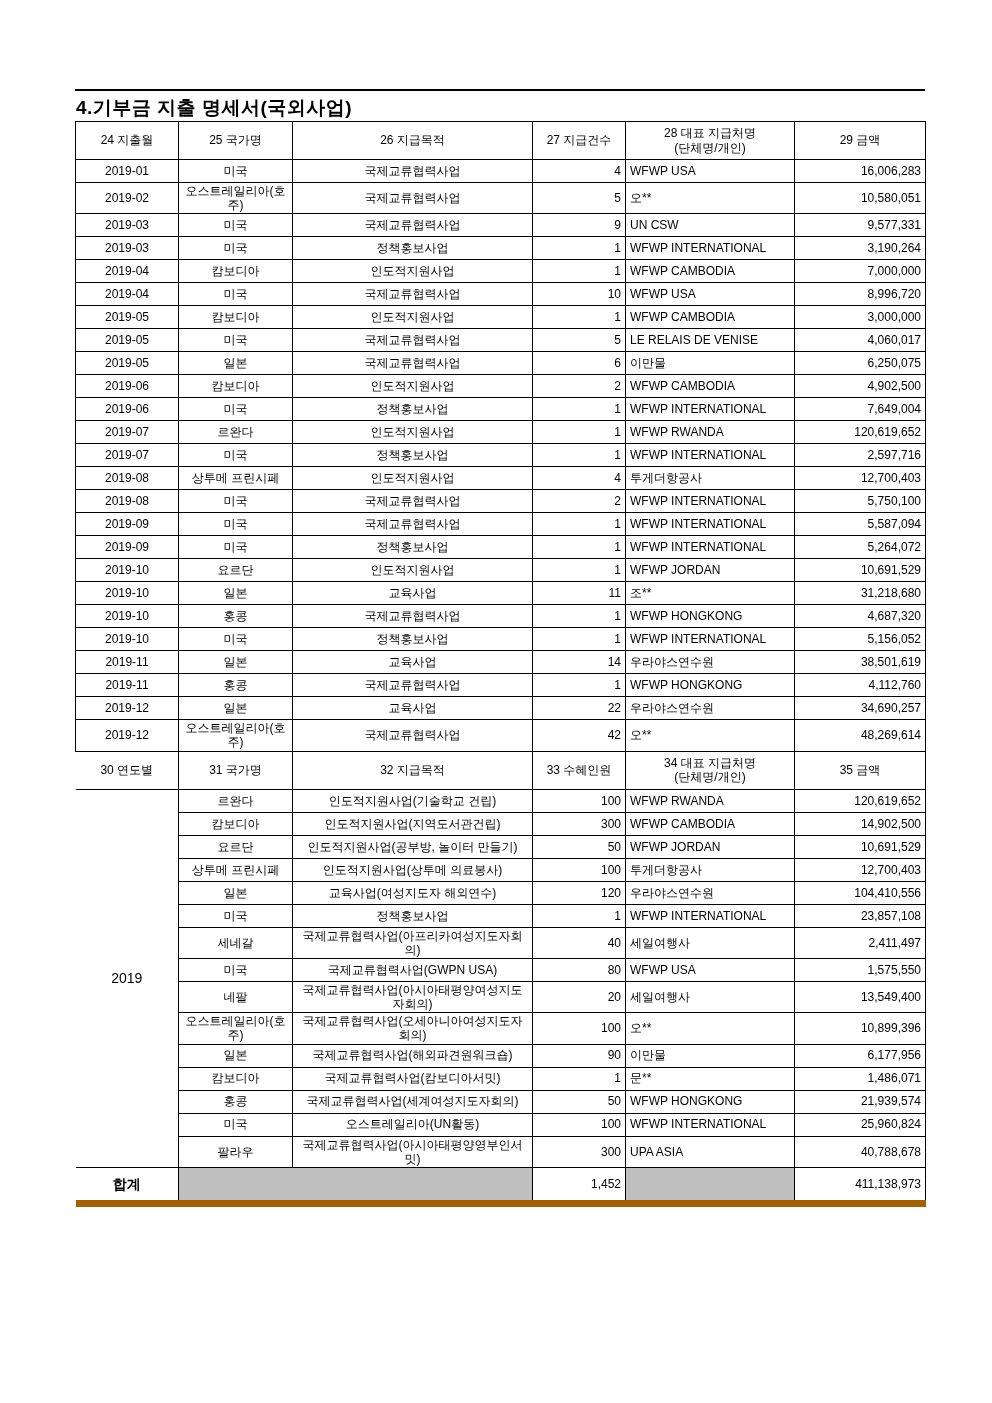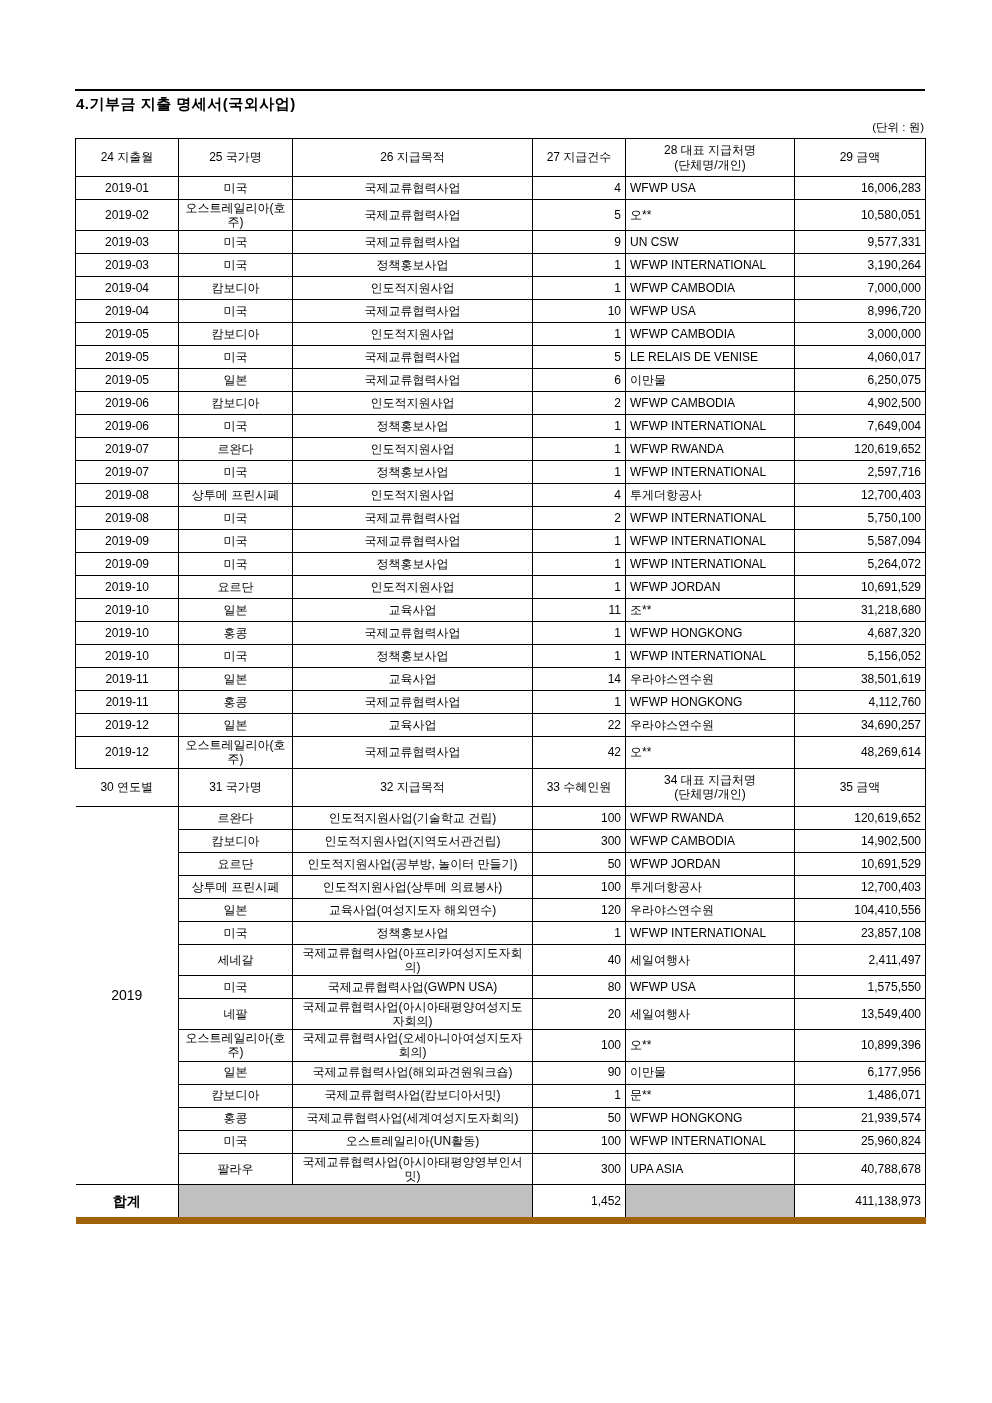--- a/index.html
+++ b/index.html
@@ -19,21 +19,21 @@
     left: 75px;
     top: 0;
     width: 850px;
   }
   .top-rule {
     margin-top: 89px;
     height: 2px;
     background: #000;
   }
   .doc-title {
-    font-size: 15px;
+    font-size: 19px;
     font-weight: bold;
     margin: 4px 0 0 1px;
     letter-spacing: 0.5px;
   }
   .unit-note {
     text-align: right;
     font-size: 11.5px;
     margin: 6px 1px 3px 0;
   }
   table.report {
@@ -84,21 +84,20 @@
     font-weight: bold;
   }
   td.shaded { background: #c0c0c0; }
 </style>
 </head>
 <body>
 
 <div class="page">
   <div class="top-rule"></div>
   <div class="doc-title">4.기부금 지출 명세서(국외사업)</div>
-  <div class="unit-note">(단위 : 원)</div>
 
   <table class="report">
     <colgroup>
       <col class="w-month">
         <col class="w-country">
         <col class="w-purpose">
       <col class="w-count">
         <col class="w-payee">
         <col class="w-amount">
     </colgroup>

